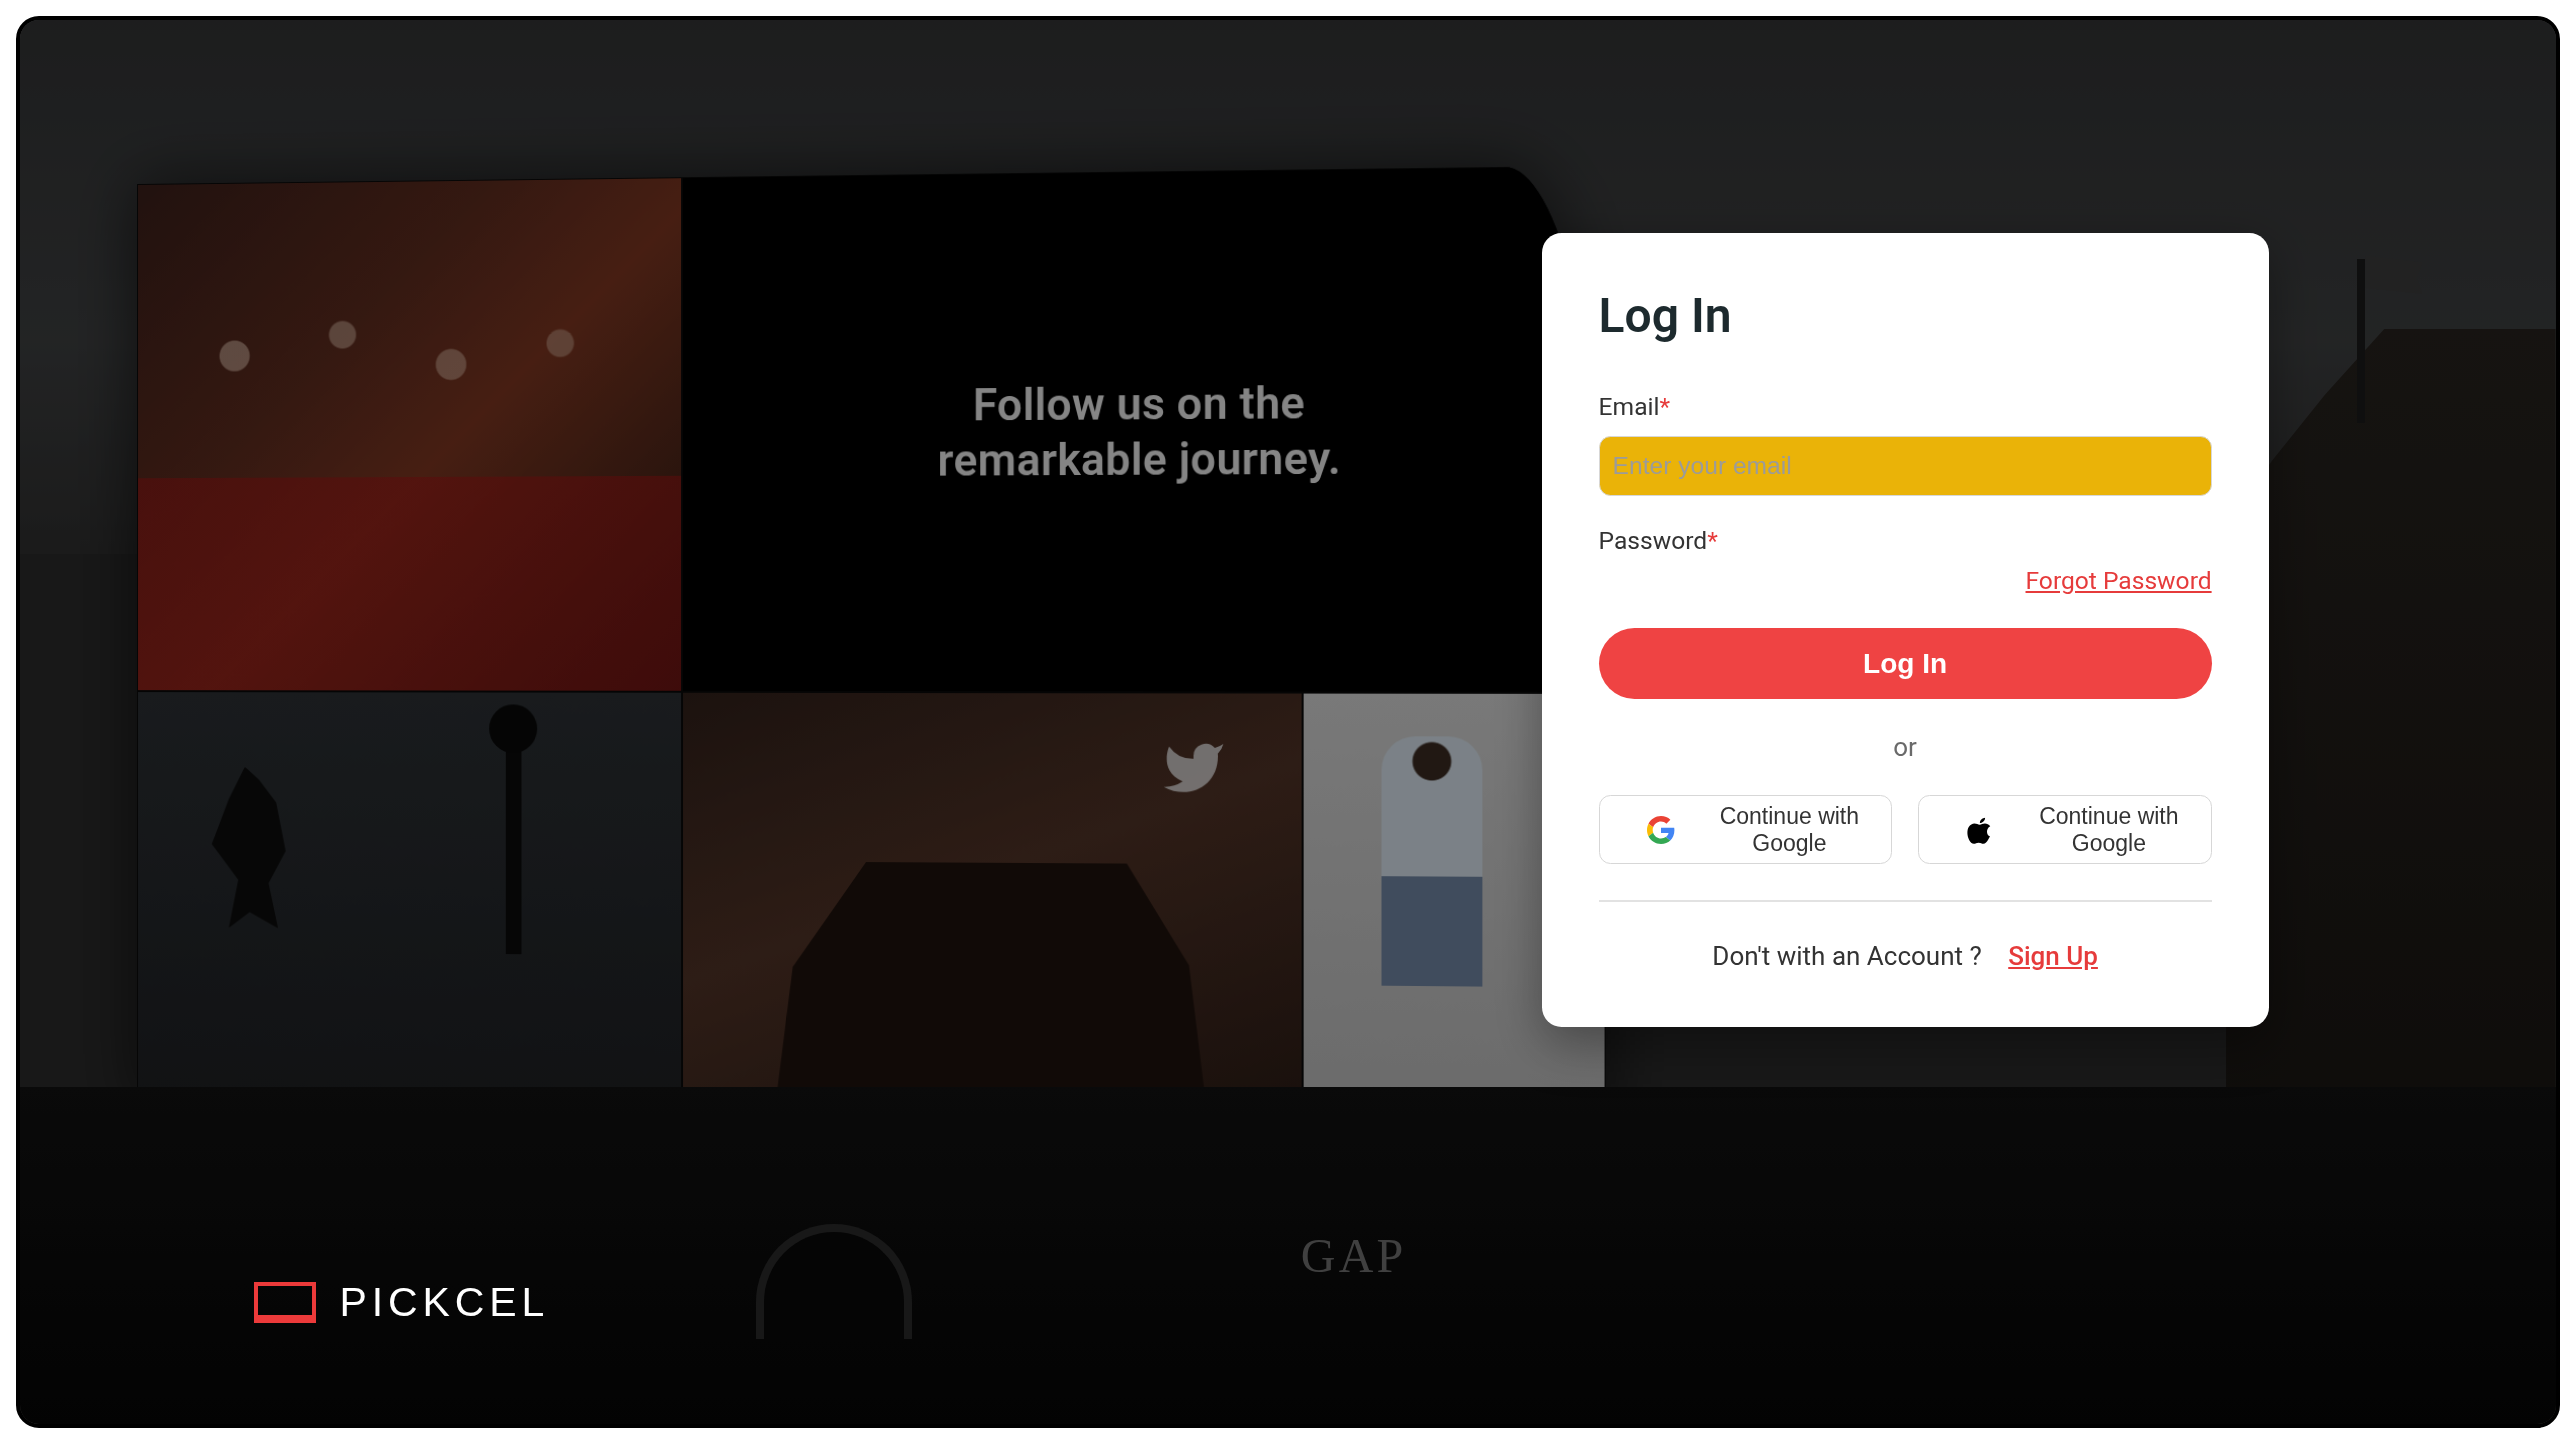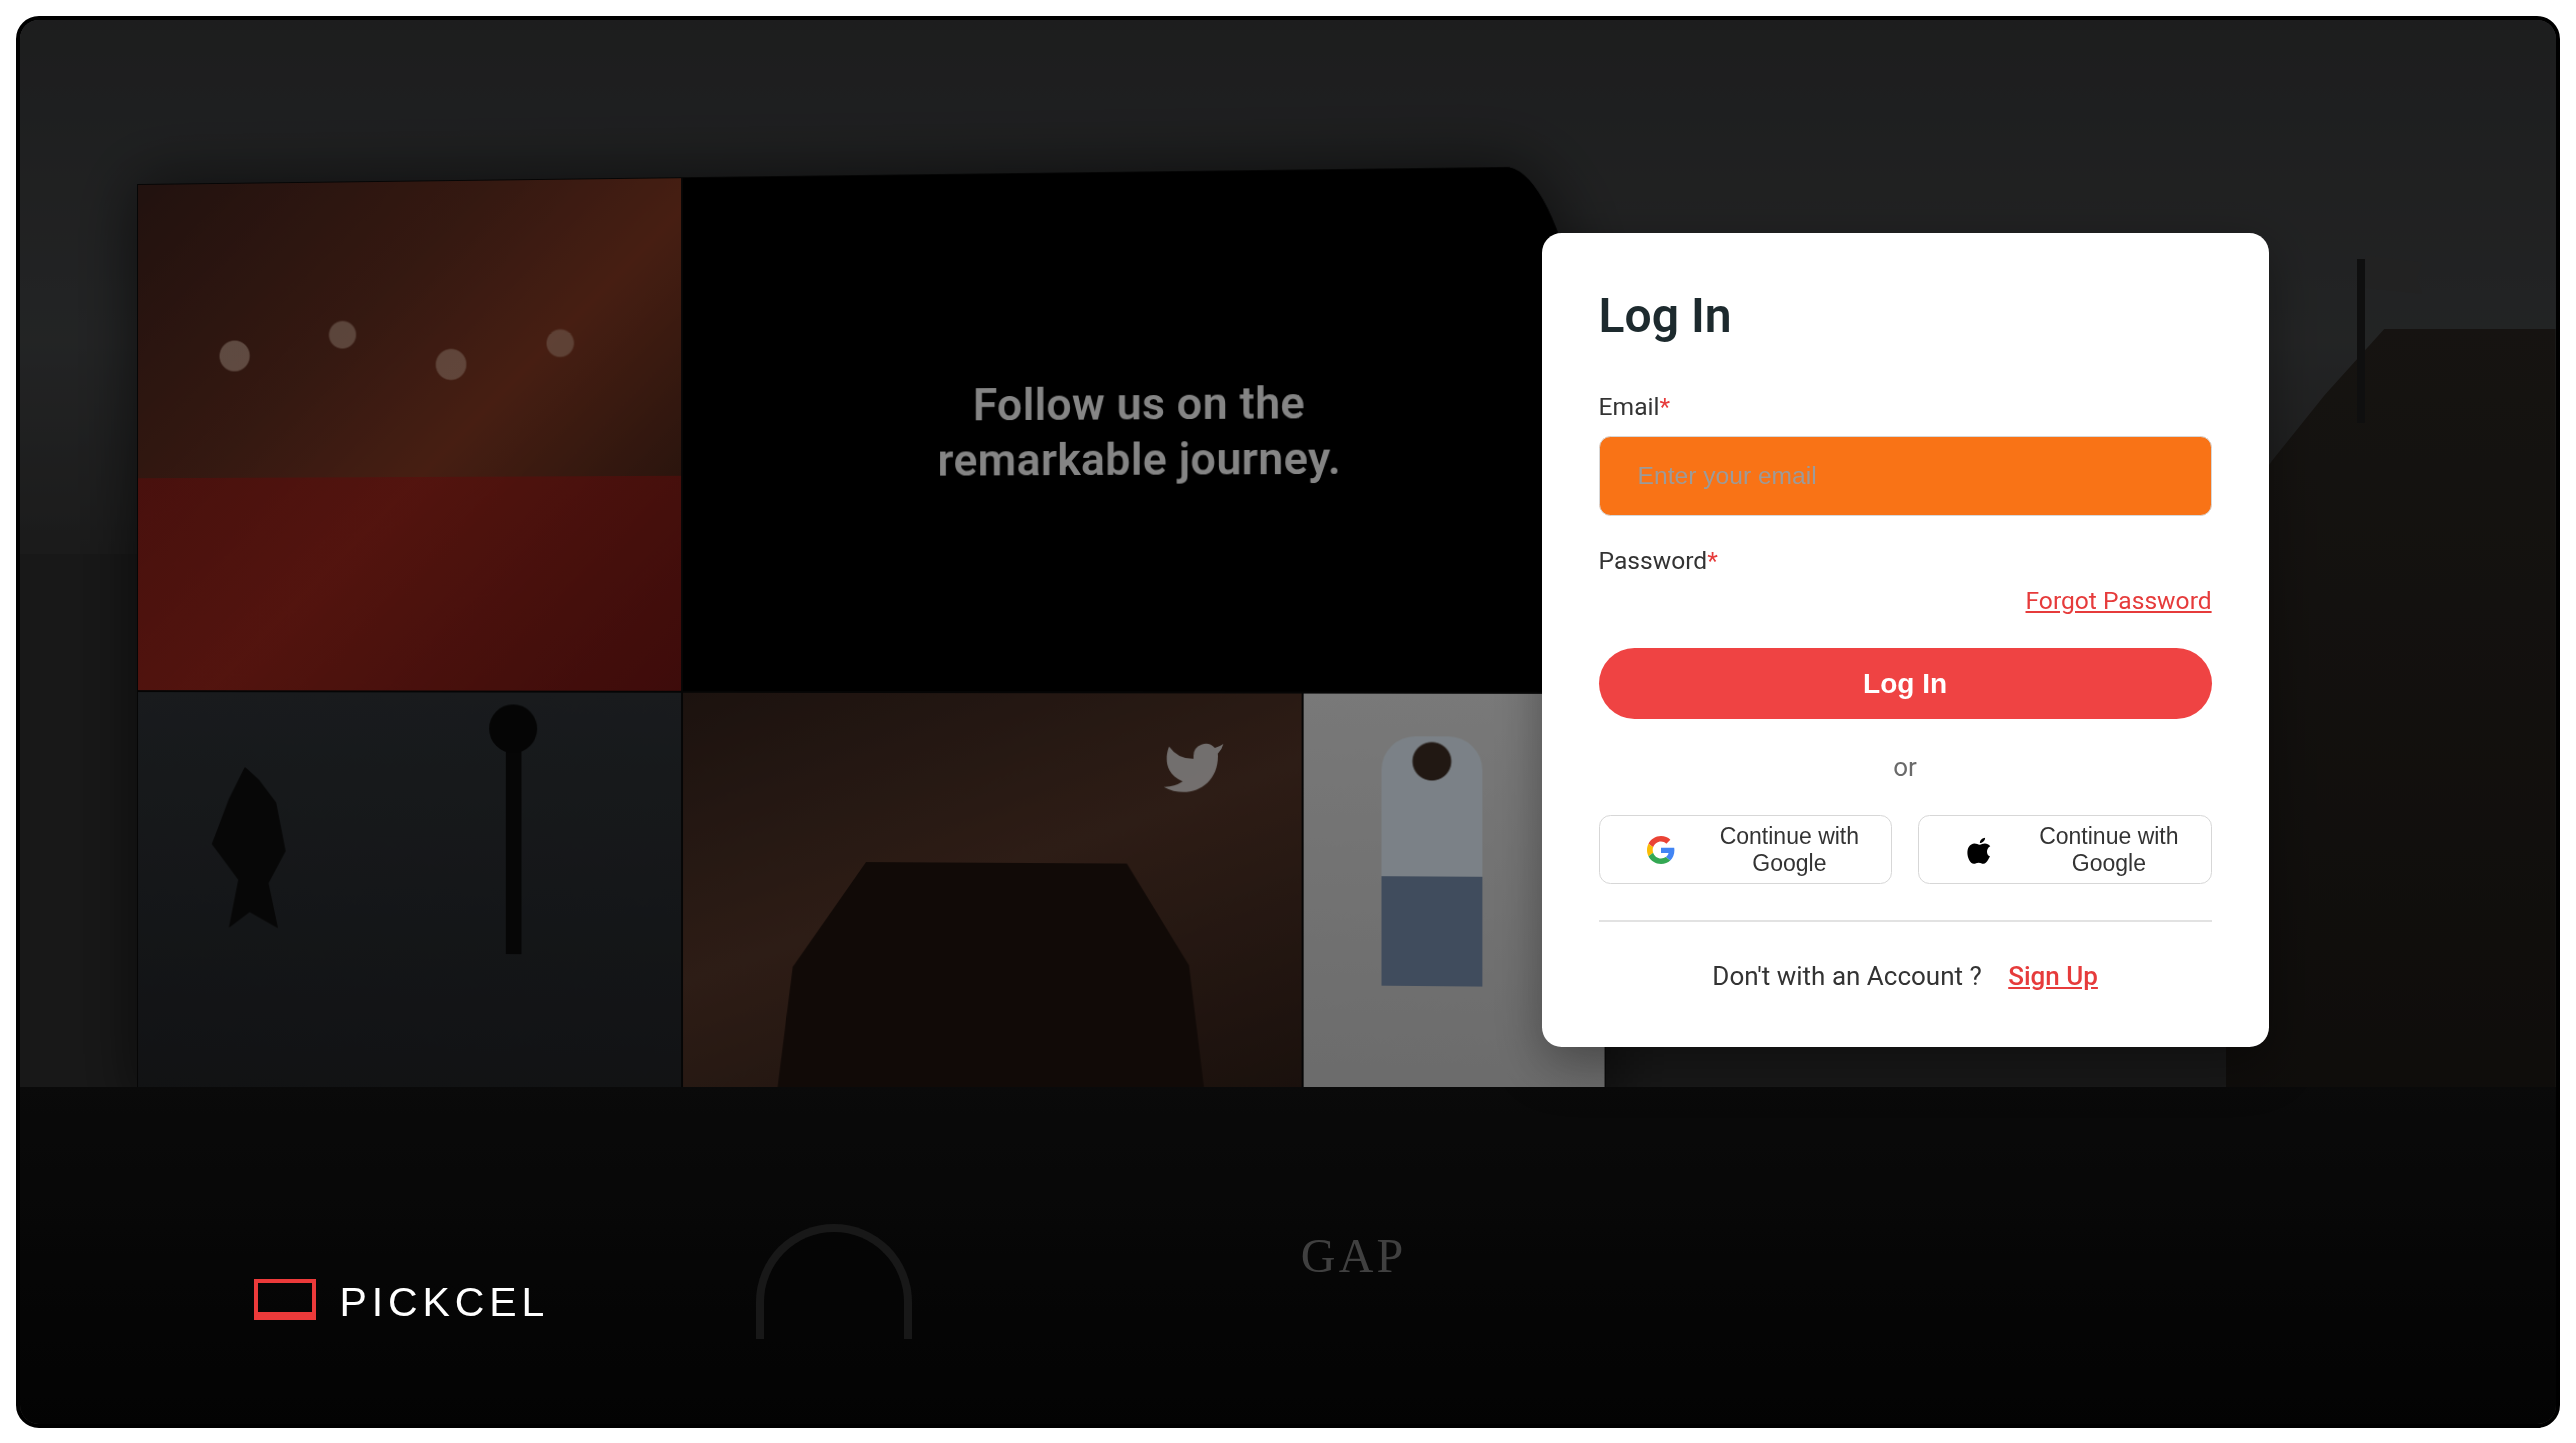--- a/index.html
+++ b/index.html
@@ -237,20 +237,21 @@
       inset: 0;
       background: rgba(0,0,0,0.42);
     }
 
     
     .brand {
       position: absolute;
       left: 234px;
       bottom: 98px;
       display: flex;
+      align-items: center;
       gap: 23px;
     }
     .brand-mark {
       width: 62px;
       height: 41px;
       border: 4.1px solid #ec3a3a;
       position: relative;
     }
     .brand-mark::after {
       content: "";
@@ -295,28 +296,28 @@
       font-size: 24.6px;
       color: #333;
       margin-bottom: 14.8px;
       display: block;
     }
     .req {
       color: #e63b3b;
     }
     .input {
       width: 100%;
-      height: 80px;
+      height: 60px;
       border: 1.6px solid #d7d7d7;
       border-radius: 11.5px;
-      padding: 0 38px;
+      padding: 0 13px;
       font-size: 24.6px;
       color: #333;
       outline: none;
-      background: #f97316;
+      background: #eab308;
     }
     .input::placeholder {
       color: #9b9b9b;
     }
     .input-wrap {
       position: relative;
     }
     .eye-btn {
       position: absolute;
       right: 21.3px;

